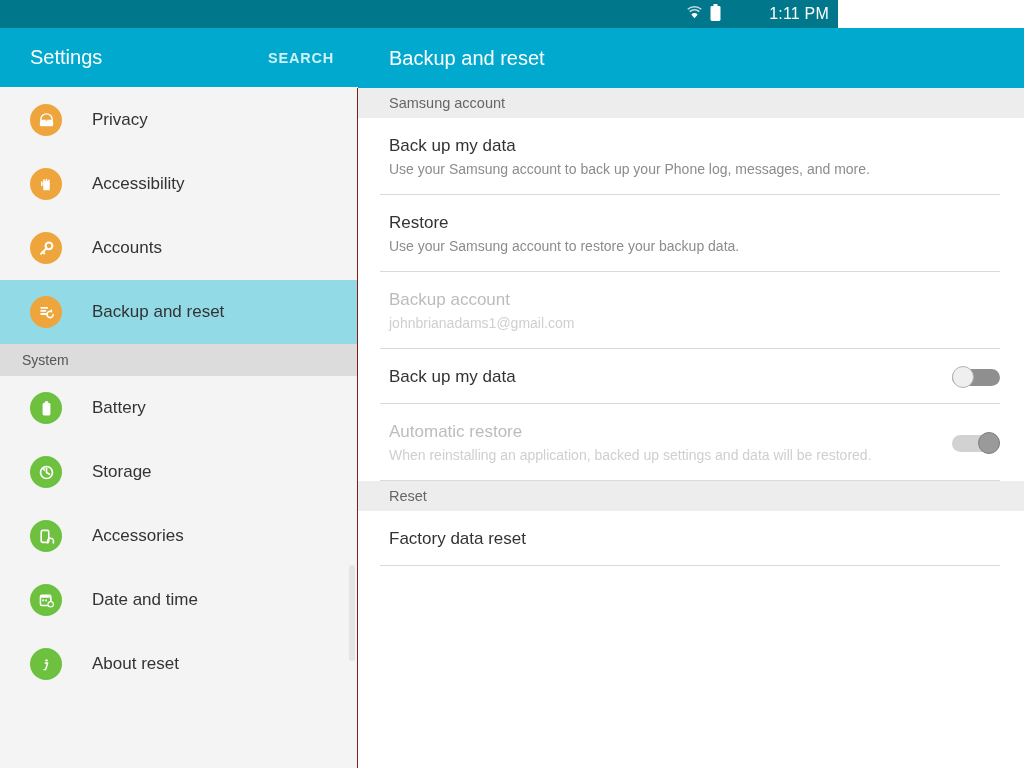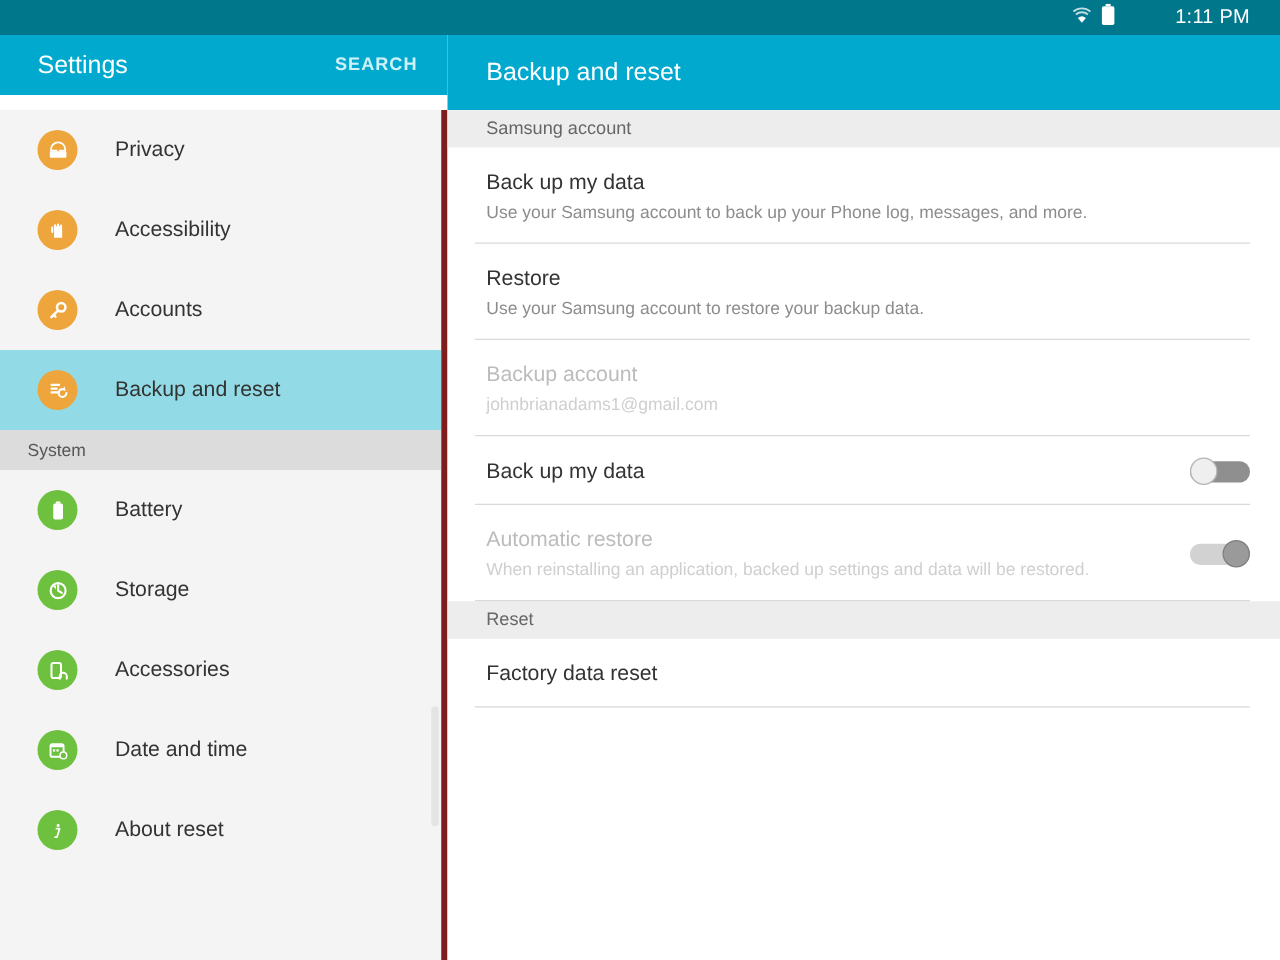--- a/index.html
+++ b/index.html
@@ -6,33 +6,33 @@
   html, body {
     width: 1024px; height: 768px;
     font-family: "Liberation Sans", sans-serif;
     background: #ffffff;
     overflow: hidden;
   }
 
   
   .statusbar {
     position: absolute; top: 0; left: 0;
-    width: 1024px; height: 28px;
+    width: 838px; height: 28px;
     background: #00778b;
     display: flex; align-items: center; justify-content: flex-end;
-    padding-right: 24px;
+    padding-right: 9px;
     gap: 48px;
   }
   .sb-icons { display: flex; align-items: center; gap: 7px; }
   .sb-time { color: #ffffff; font-size: 16px; letter-spacing: .2px; }
 
   
   .leftbar {
     position: absolute; top: 28px; left: 0;
-    width: 358px; height: 48px;
+    width: 358px; height: 59px;
     background: #00a9cd;
     display: flex; align-items: center;
   }
   .leftbar-title { color: #ffffff; font-size: 20px; margin-left: 30px; }
   .search-btn {
     position: absolute; right: 24px; top: 50%; transform: translateY(-50%);
     color: #cff1f8; font-size: 14.5px; letter-spacing: .8px;
     background: none; border: none; cursor: pointer;
     font-family: "Liberation Sans", sans-serif;
     font-weight: bold;
@@ -43,21 +43,21 @@
     background: #00a9cd;
     display: flex; align-items: center;
   }
   .rightbar-title { color: #ffffff; font-size: 20px; margin-left: 31px; }
 
   
   .sidebar {
     position: absolute; top: 88px; left: 0;
     width: 358px; height: 680px;
     background: #f4f4f4;
-    border-right: 5px solid #7f1d1d;
+    border-right: 1px solid #7f1d1d;
     overflow: hidden;
   }
   .side-row {
     position: relative;
     height: 64px;
     display: flex; align-items: center;
     padding-left: 30px;
     cursor: pointer;
   }
   .side-row.selected { background: #92dbe6; }

